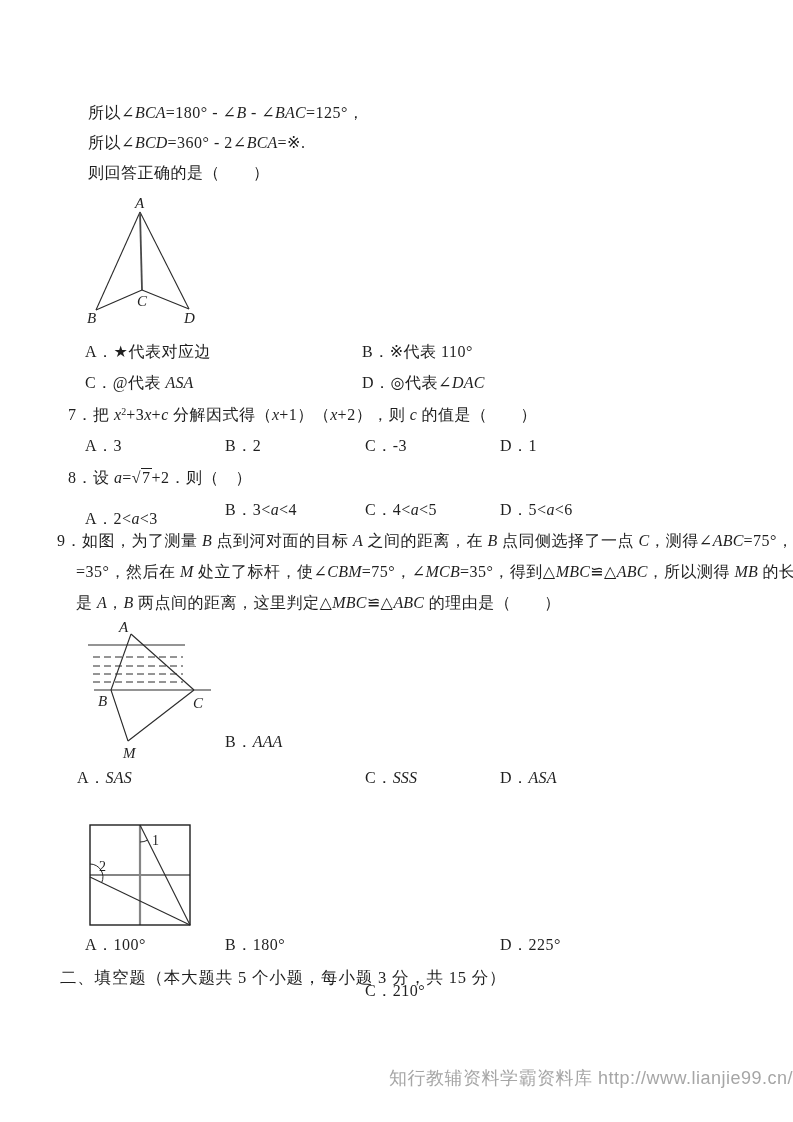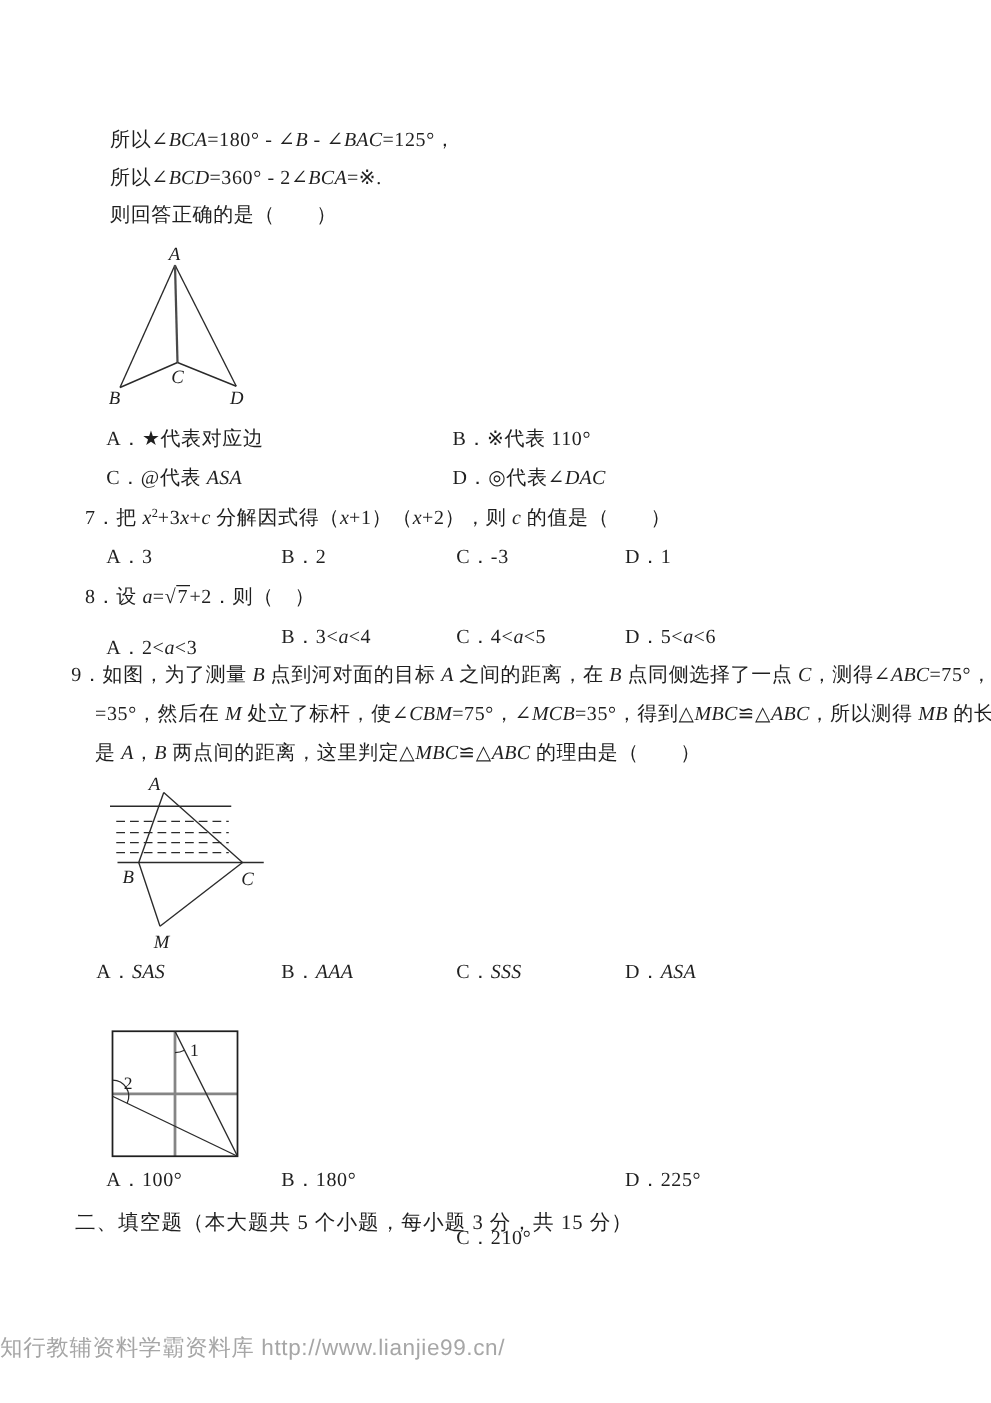--- a/index.html
+++ b/index.html
@@ -17,21 +17,21 @@
   .sup { font-size:0.62em; vertical-align:0.55em; letter-spacing:0; }
   .rad { border-top:1.2px solid currentColor; padding:0 1px; }
   .fig { position:absolute; }
   .fig text {
     font-family:"Liberation Serif","DejaVu Serif",serif;
     font-style:italic; font-size:15px; fill:var(--ink,#1f1f1f);
   }
   .fig text.up { font-style:normal; font-size:14px; }
   .section-title { font-weight:400; font-size:16.5px; letter-spacing:0.8px; }
   .footer {
-    position:absolute; left:0; width:793px; text-align:left;
+    position:absolute; left:0; width:793px; text-align:right;
     font-family:"Liberation Sans","DejaVu Sans",sans-serif;
     font-size:18px; letter-spacing:0.5px; color:var(--muted,#a6a6a6);
   }
 </style>
 </head>
 <body>
 
 <div class="page">
 
   <div class="line" style="left:88px;top:103px"><span>所以∠</span><span class="it">BCA</span><span>=180° - ∠</span><span class="it">B</span><span> - ∠</span><span class="it">BAC</span><span>=125°，</span></div>
@@ -82,21 +82,21 @@
     <line x1="56" y1="16" x2="119" y2="72" stroke="#2a2a2a" stroke-width="1.1"></line>
     <line x1="36" y1="72" x2="53" y2="123" stroke="#2a2a2a" stroke-width="1.1"></line>
     <line x1="53" y1="123" x2="119" y2="72" stroke="#2a2a2a" stroke-width="1.1"></line>
     <text x="44" y="14">A</text>
     <text x="23" y="88">B</text>
     <text x="118" y="90">C</text>
     <text x="48" y="140">M</text>
   </svg>
 
   <div class="line" style="left:77px;top:768px"><span>A．</span><span class="it">SAS</span></div>
-  <div class="line" style="left:225px;top:768px"><span>B．</span><span class="it">AAA</span></div>
+  <div class="line" style="left:225px;top:732px"><span>B．</span><span class="it">AAA</span></div>
   <div class="line" style="left:365px;top:768px"><span>C．</span><span class="it">SSS</span></div>
   <div class="line" style="left:500px;top:768px"><span>D．</span><span class="it">ASA</span></div>
 
 
   <svg class="fig" style="left:88px;top:823px" width="108" height="107" viewBox="0 0 108 107">
     <line x1="2" y1="52" x2="102" y2="52" style="stroke:var(--grid,#858585)" stroke-width="2.2"></line>
     <line x1="52" y1="2" x2="52" y2="102" style="stroke:var(--grid,#858585)" stroke-width="2.2"></line>
     <rect x="2" y="2" width="100" height="100" fill="none" stroke="#1f1f1f" stroke-width="1.4"></rect>
     <line x1="52" y1="2" x2="102" y2="102" stroke="#2a2a2a" stroke-width="1.1"></line>
     <line x1="2" y1="54" x2="102" y2="102" stroke="#2a2a2a" stroke-width="1.1"></line>

